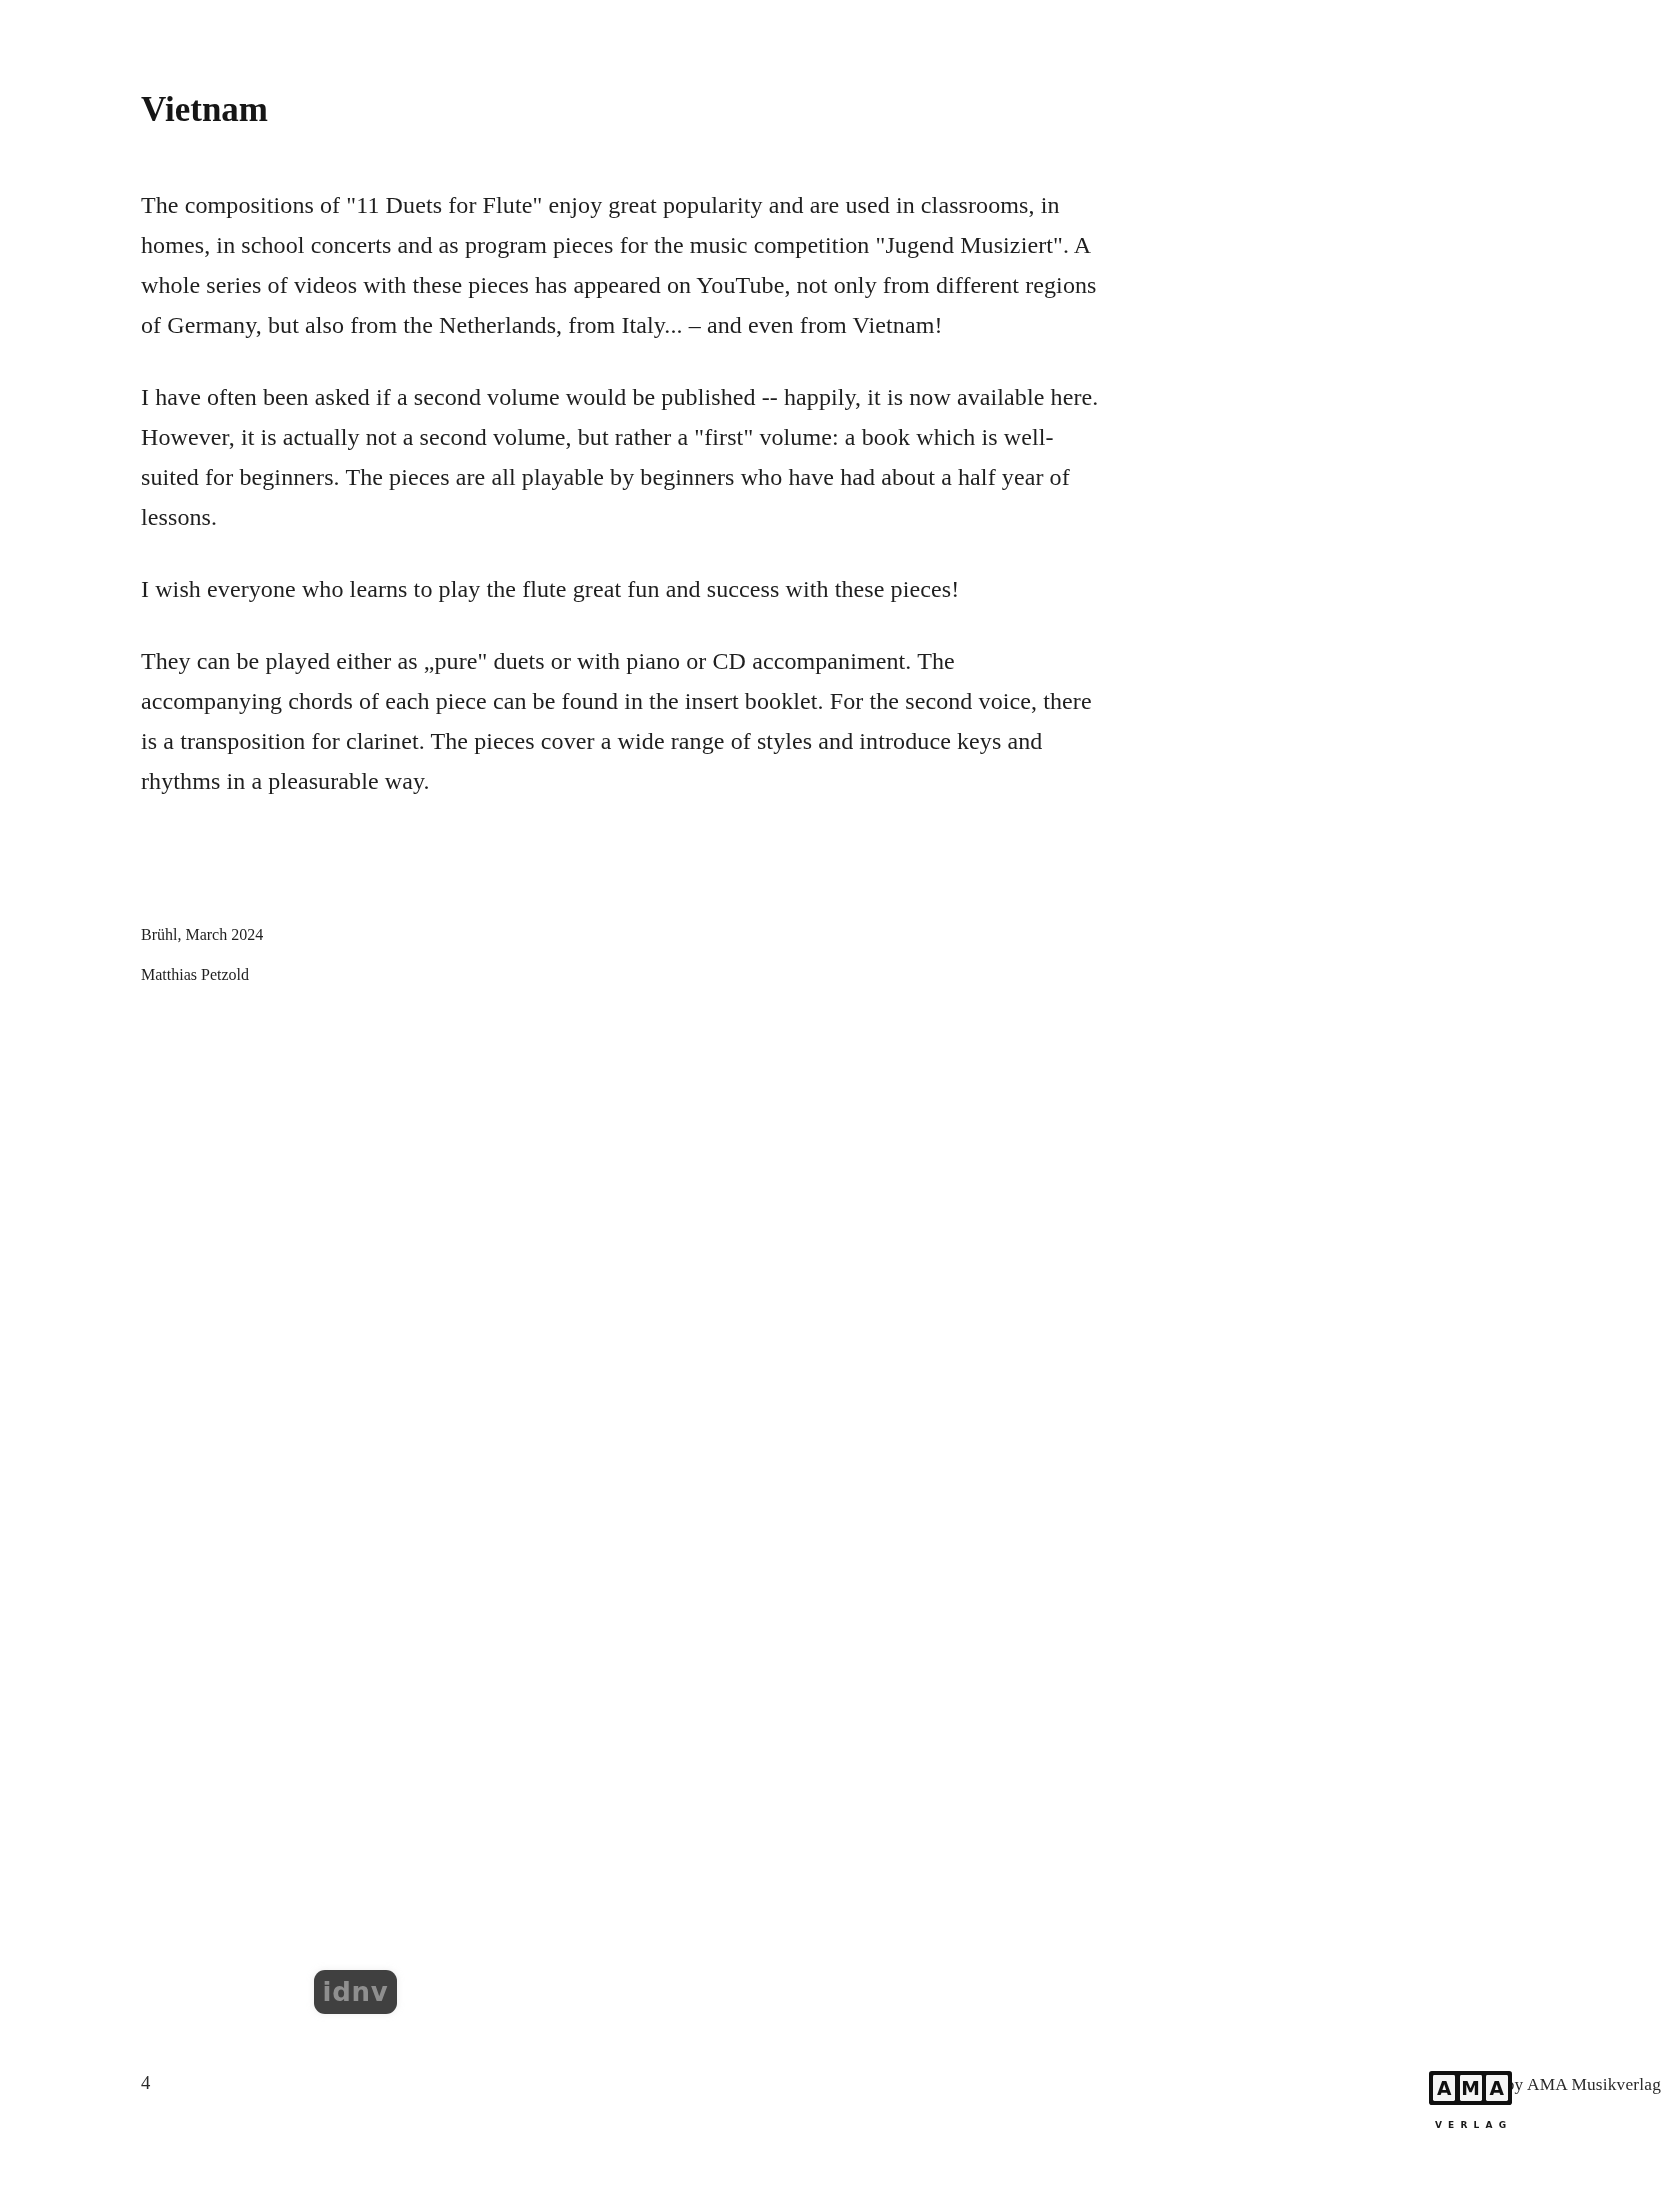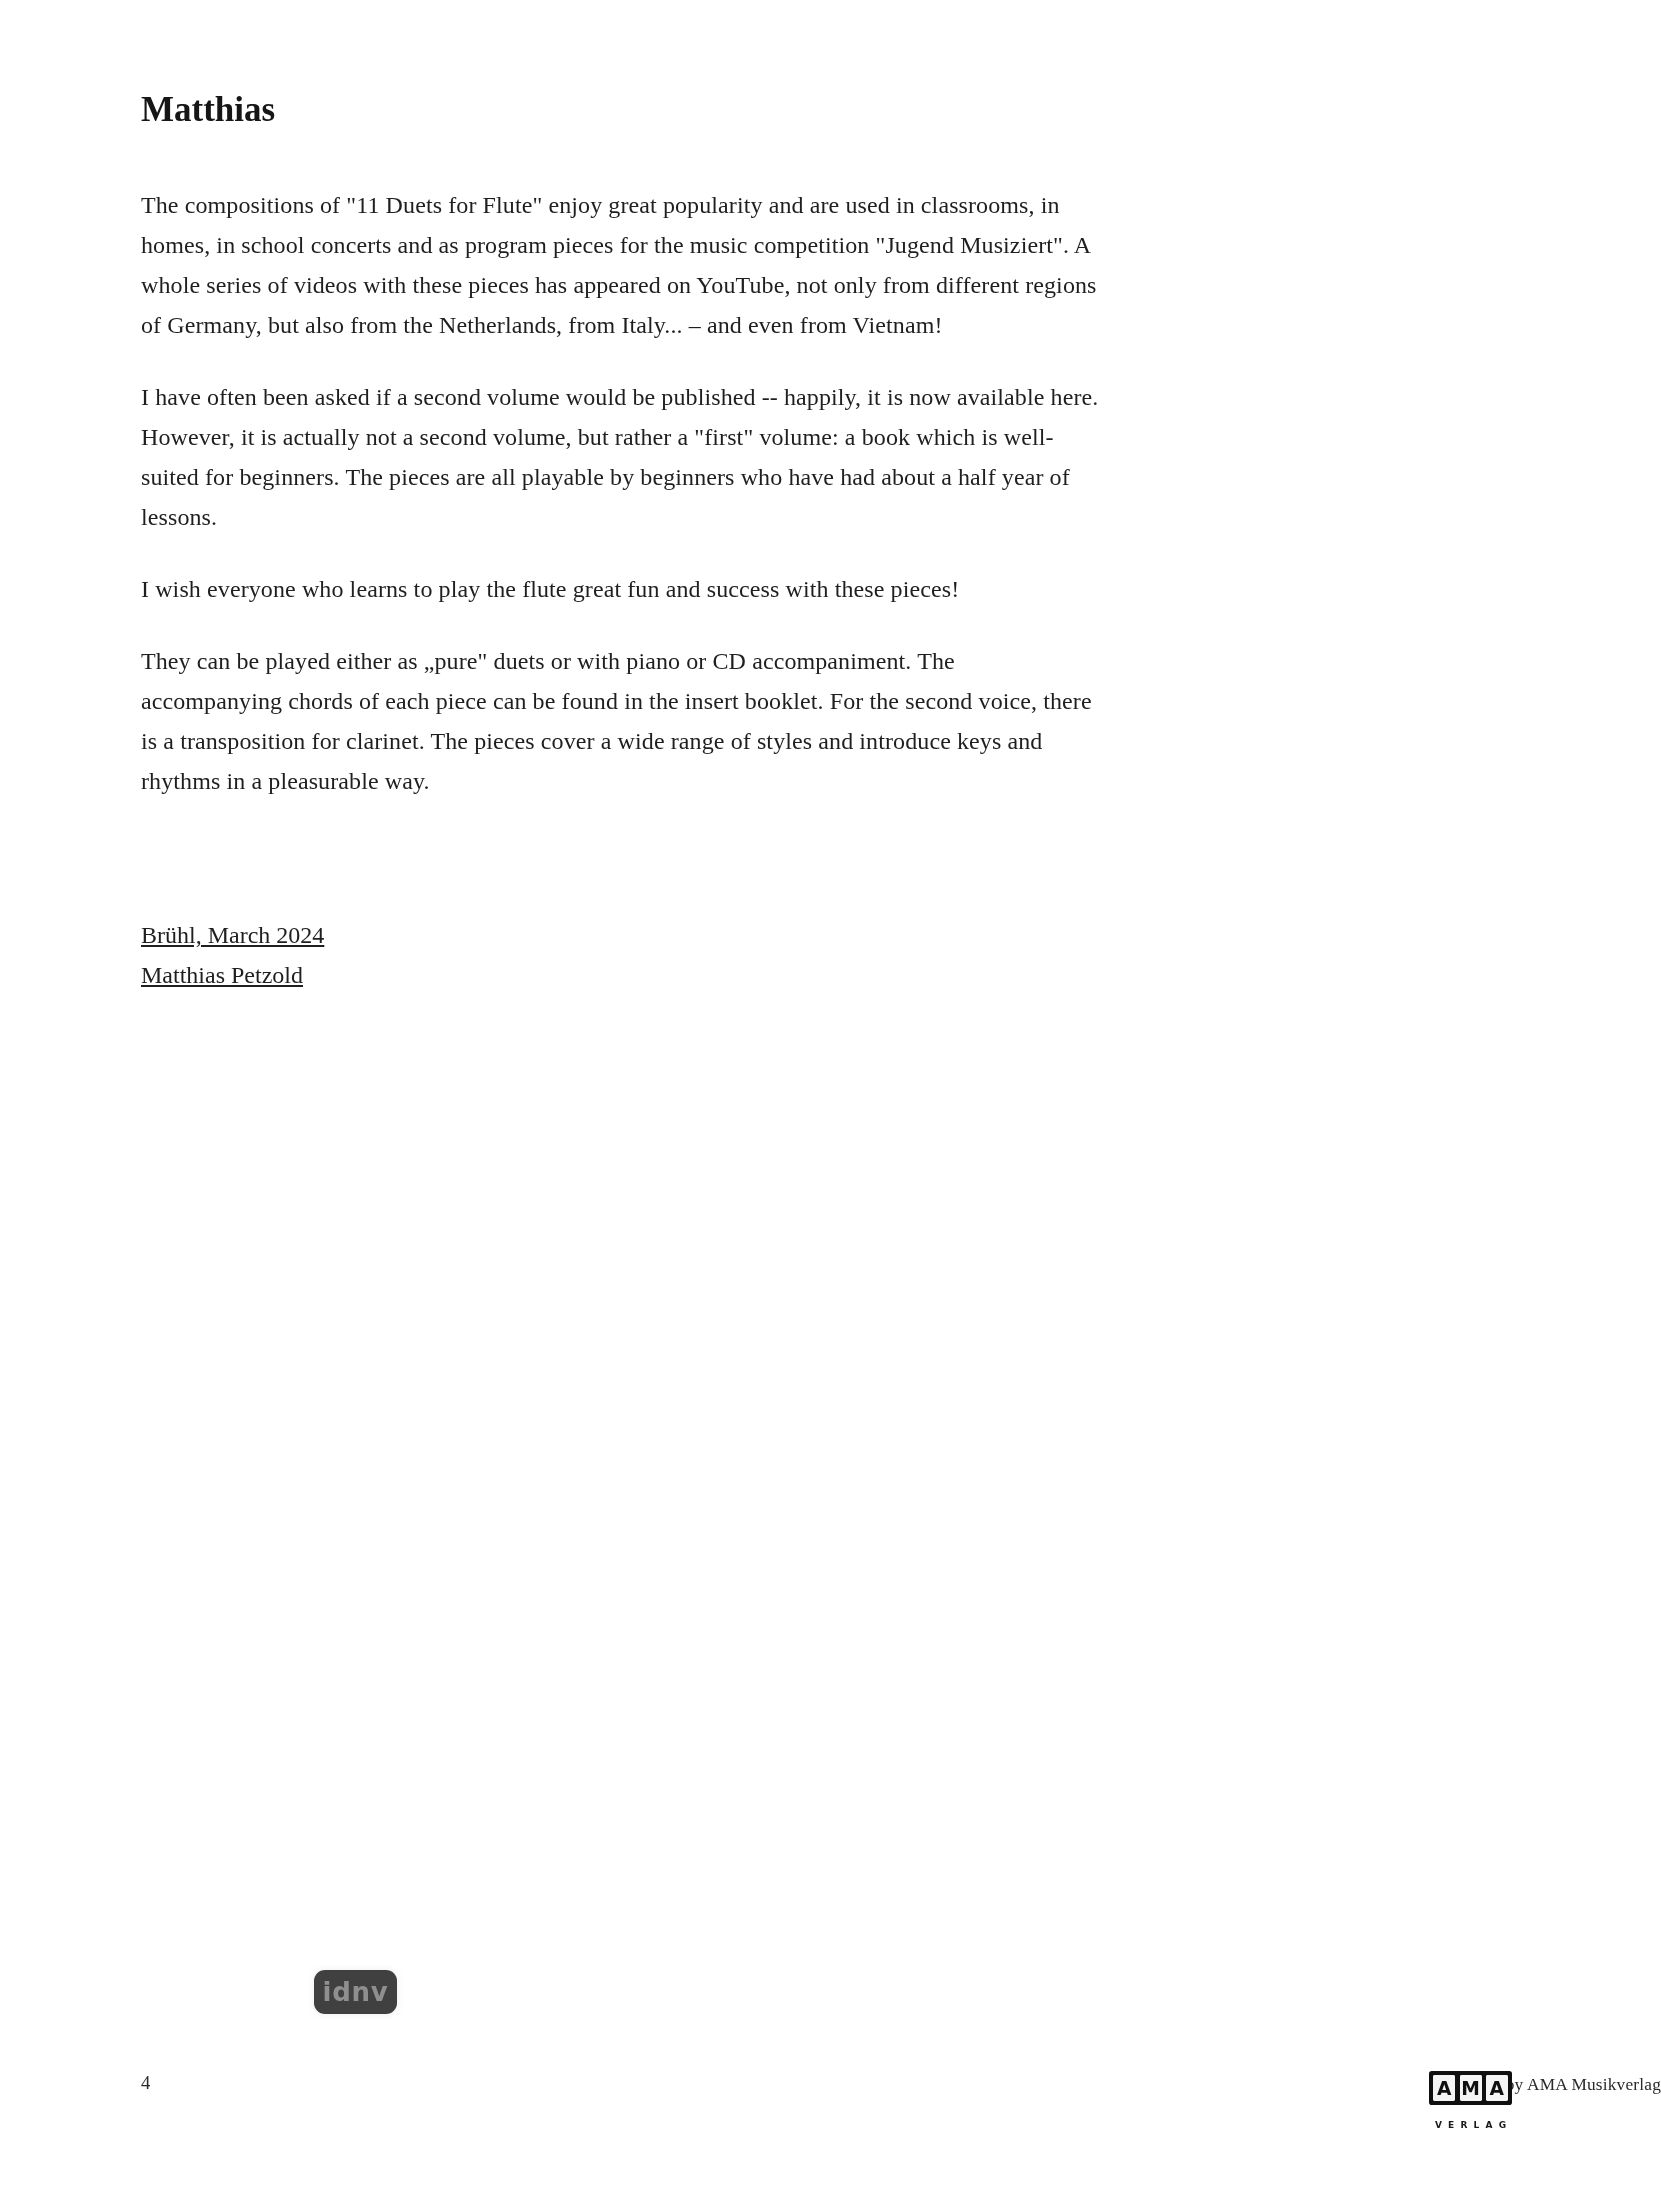--- a/index.html
+++ b/index.html
@@ -27,24 +27,23 @@
   }
   .para {
     font-size: 24px;
     line-height: 40px;
     margin: 0 0 32px 0;
     white-space: pre-line;
     letter-spacing: 0.1px;
   }
   .signature {
     margin-top: 114px;
-    font-size: 24px;
+    font-size: 16px;
     line-height: 40px;
     white-space: pre-line;
-    text-decoration: underline;
   }
   .idnv-badge {
     position: absolute;
     left: 314px;
     top: 1970px;
     width: 83px;
     height: 44px;
     background: #404040;
     border-radius: 11px;
     display: flex;
@@ -112,21 +111,21 @@
     text-indent: 6.2px;
     color: #1a1a1a;
   }
 </style>
 </head>
 <body>
 
 <div class="page">
 
   <div class="content">
-    <h1 class="doc-title">Matthias</h1>
+    <h1 class="doc-title">Vietnam</h1>
 
     <p class="para">The compositions of "11 Duets for Flute" enjoy great popularity and are used in classrooms, in
 homes, in school concerts and as program pieces for the music competition "Jugend Musiziert". A
 whole series of videos with these pieces has appeared on YouTube, not only from different regions
 of Germany, but also from the Netherlands, from Italy... – and even from Vietnam!</p>
 
     <p class="para">I have often been asked if a second volume would be published -- happily, it is now available here.
 However, it is actually not a second volume, but rather a "first" volume: a book which is well-
 suited for beginners. The pieces are all playable by beginners who have had about a half year of
 lessons.</p>

